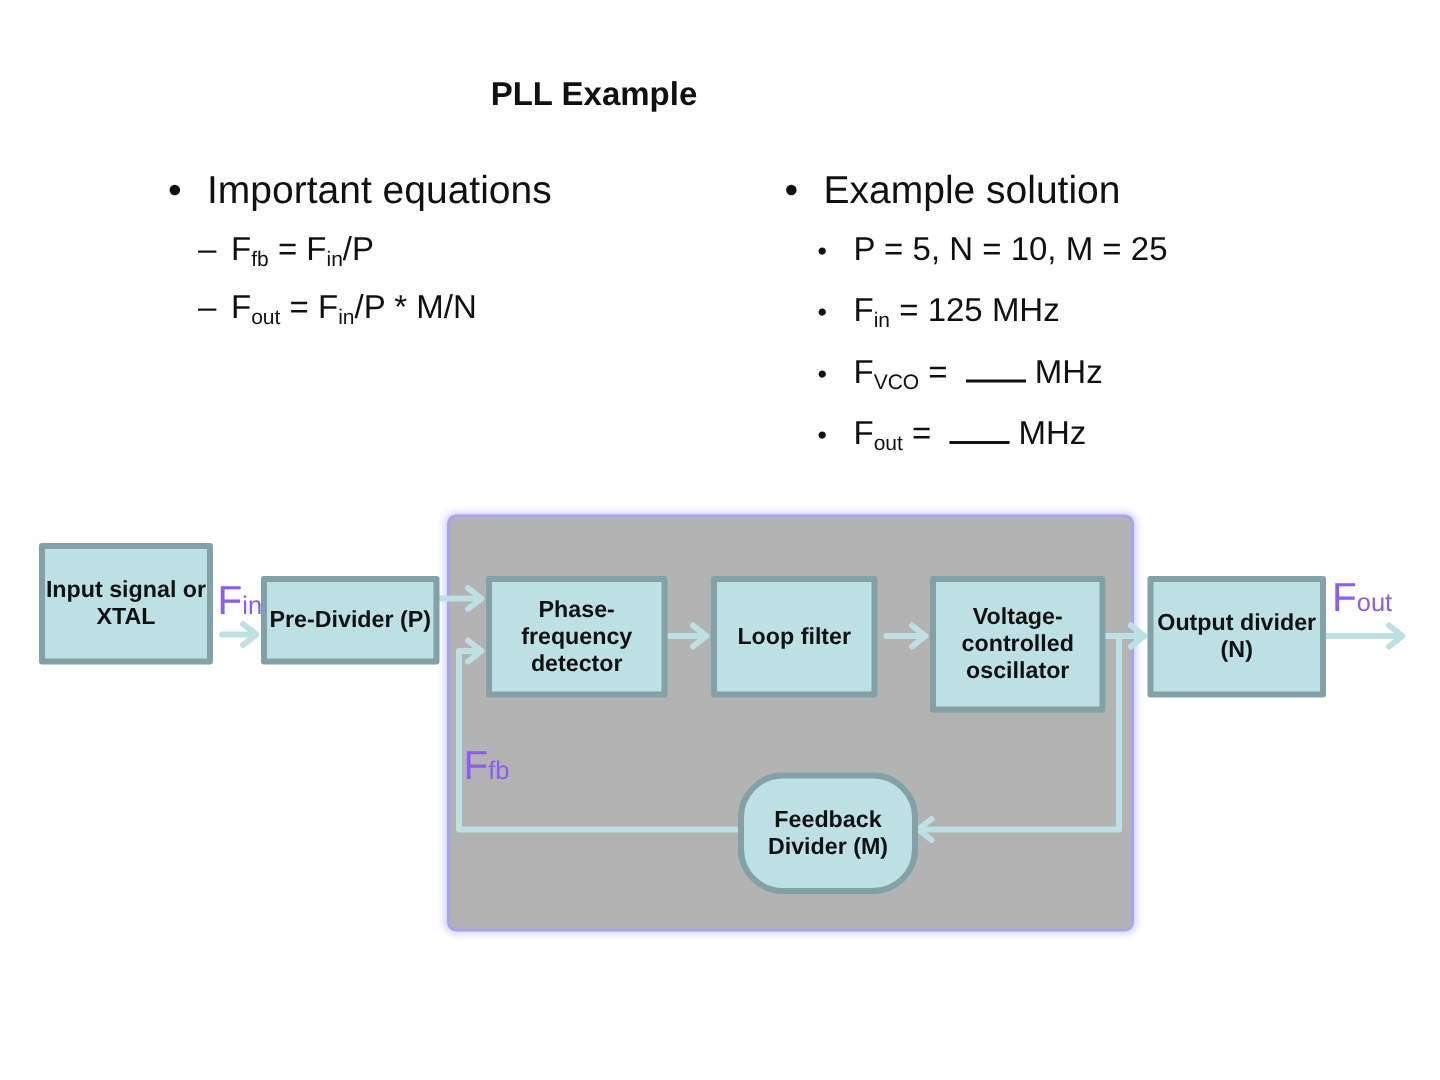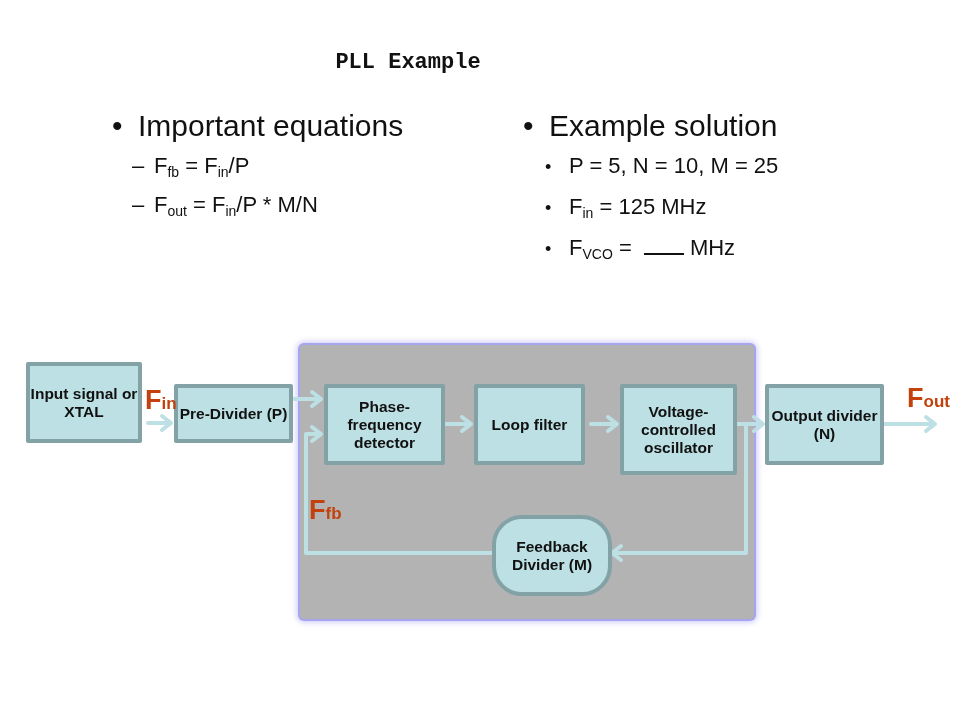--- a/index.html
+++ b/index.html
@@ -1,38 +1,38 @@
 <!DOCTYPE html>
 <html><head>
 <meta charset="utf-8">
 <style>
   html, body { margin:0; padding:0; }
   body { width:960px; height:720px; background:#ffffff; position:relative; overflow:hidden;
          font-family:"Liberation Sans", sans-serif; color:#111; }
-  .title { position:absolute; left:12px; width:792px; top:50px; text-align:center; font-weight:bold; font-size:22px;font-family:Liberation Mono, monospace; }
+  .title { position:absolute; left:0; width:792px; top:50px; text-align:center; font-weight:bold; font-size:22px; }
   .col { position:absolute; }
   .col-left { left:112px; top:106px; }
   .col-right { left:523px; top:106px; }
-  .bullet-main { font-size:30px; line-height:40px; white-space:nowrap; }
+  .bullet-main { font-size:26px; line-height:40px; white-space:nowrap; }
   .bullet-main .dot { display:inline-block; width:26px; }
   .sub { font-size:22px; line-height:39px; white-space:nowrap; }
   .sub-left { padding-left:20px; }
   .sub-right { padding-left:22px; }
   .sub .mark { display:inline-block; width:22px; }
   .sub-right .mark { width:24px; font-size:18px; }
   sub { font-size:14px; vertical-align:-4px; line-height:0; }
   .blank { display:inline-block; width:40px; border-bottom:2px solid #111; height:16px; vertical-align:baseline; margin:0 6px; }
 
   .pll-region { position:absolute; left:300px; top:345px; width:454px; height:274px;
                 background:#b3b3b3; border-radius:4px;
                 box-shadow: 0 0 0 2px #a7a4f0, 0 0 6px 3px #c8c6f7; }
   .block { position:absolute; background:#bde0e4; border:4px solid #82a2a6; box-sizing:border-box;
            display:flex; align-items:center; justify-content:center; text-align:center;
            font-weight:bold; font-size:15.5px; line-height:18px; color:#111; border-radius:2px; }
-  .lbl { position:absolute; font-weight:bold; color:#c2410c; font-family:"Liberation Sans", sans-serif; }
+  .lbl { position:absolute; font-weight:normal; color:#8b5cf6; font-family:"Liberation Sans", sans-serif; }
   .lbl .big { font-size:27px; }
   .lbl .small { font-size:17px; }
   svg.wires { position:absolute; left:0; top:0; width:960px; height:720px; pointer-events:none; }
 </style>
 </head>
 <body>
 
 <div class="title">PLL Example</div>
 
 <div class="col col-left">
@@ -52,20 +52,23 @@
     <span class="dot">•</span><span>Example solution</span>
   </div>
   <div class="sub sub-right">
     <span class="mark">•</span><span>P = 5, N = 10, M = 25</span>
   </div>
   <div class="sub sub-right">
     <span class="mark">•</span><span>F</span><sub>in</sub><span> = 125 MHz</span>
   </div>
   <div class="sub sub-right">
     <span class="mark">•</span><span>F</span><sub>VCO</sub><span> = </span><span class="blank"></span><span>MHz</span>
+  </div>
+  <div class="sub sub-right">
+    <span class="mark">•</span><span>F</span><sub>out</sub><span> = </span><span class="blank"></span><span>MHz</span>
   </div>
 </div>
 
 <div class="pll-region"></div>
 
 <svg class="wires" viewBox="0 0 960 720">
   <g stroke="#bde0e4" stroke-width="4" fill="none" stroke-linecap="round" stroke-linejoin="round">
 
     <path d="M148 423 L170 423"></path>
     <path d="M162 416 L171 423 L162 430"></path>
@@ -96,18 +99,18 @@
 <div class="block" style="left:174px;top:384px;width:119px;height:59px;">Pre-Divider (P)</div>
 <div class="block" style="left:324px;top:384px;width:121px;height:81px;">Phase-frequency detector</div>
 <div class="block" style="left:474px;top:384px;width:111px;height:81px;">Loop filter</div>
 <div class="block" style="left:620px;top:384px;width:117px;height:91px;">Voltage-controlled oscillator</div>
 <div class="block" style="left:765px;top:384px;width:119px;height:81px;">Output divider (N)</div>
 <div class="block" style="left:492px;top:515px;width:120px;height:81px;border-radius:30px;">Feedback Divider (M)</div>
 
 <div class="lbl" style="left:145px;top:385px;">
   <span class="big">F</span><span class="small">in</span>
 </div>
-<div class="lbl" style="left:888px;top:383px;margin-left:19px;">
+<div class="lbl" style="left:888px;top:383px;">
   <span class="big">F</span><span class="small">out</span>
 </div>
 <div class="lbl" style="left:309px;top:495px;">
   <span class="big">F</span><span class="small">fb</span>
 </div>
 
 </body></html>

